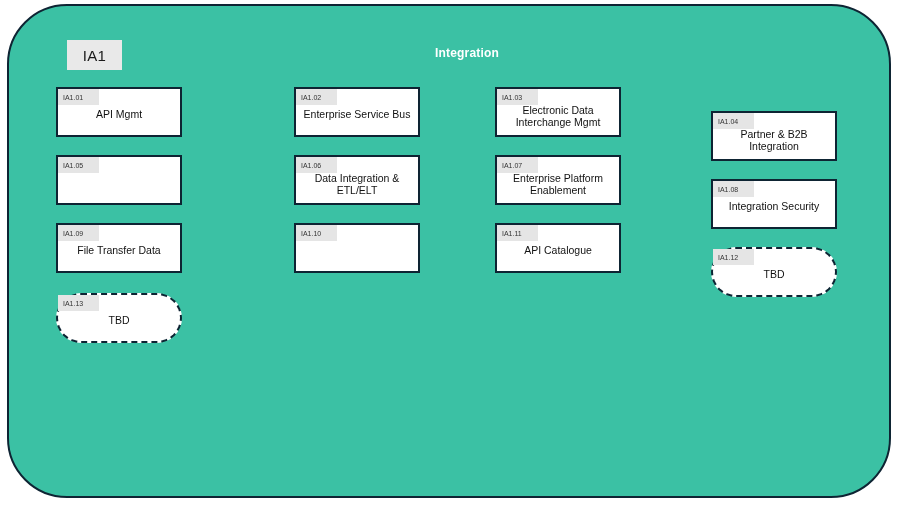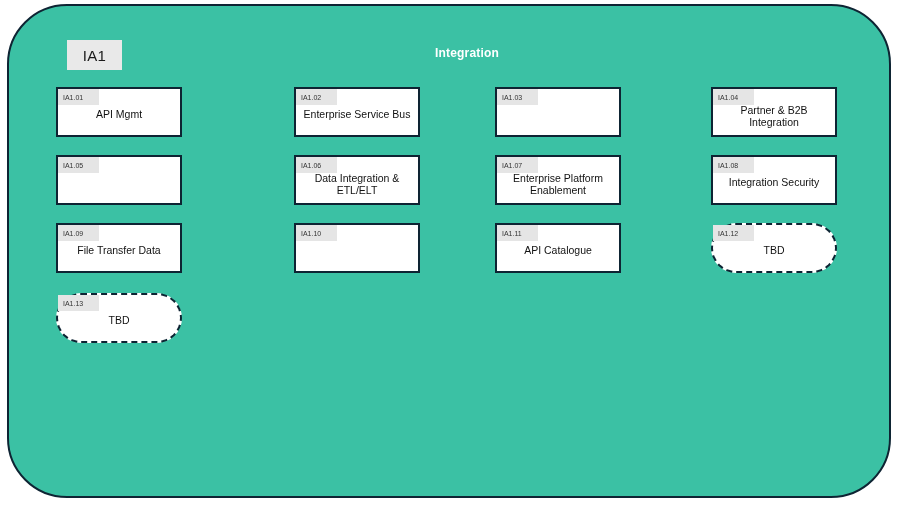--- a/index.html
+++ b/index.html
@@ -90,21 +90,21 @@
     color: #111111;
     font-size: 10.5px;
     font-weight: 500;
     line-height: 12px;
   }
 
   
   .c1 { left: 56px; }
   .c2 { left: 261px; margin-left: 33px; }
   .c3 { left: 495px; }
-  .c4 { left: 711px; }
+  .c4 { left: 711px; margin-top: 24px; }
   .r1 { top: 87px; }
   .r2 { top: 155px; }
   .r3 { top: 223px; }
   .r4 { top: 293px; }
 </style>
 </head>
 <body>
 
 <div class="panel"></div>
 
@@ -117,20 +117,21 @@
 <div class="card r1 c1">
   <span class="tag">IA1.01</span>
   <span class="label">API Mgmt</span>
 </div>
 <div class="card r1 c2">
   <span class="tag">IA1.02</span>
   <span class="label">Enterprise Service Bus</span>
 </div>
 <div class="card r1 c3">
   <span class="tag">IA1.03</span>
+  <span class="label">Electronic Data Interchange Mgmt</span>
 </div>
 <div class="card r1 c4">
   <span class="tag">IA1.04</span>
   <span class="label">Partner &amp; B2B Integration</span>
 </div>
 
 <div class="card r2 c1">
   <span class="tag">IA1.05</span>
 </div>
 <div class="card r2 c2">

